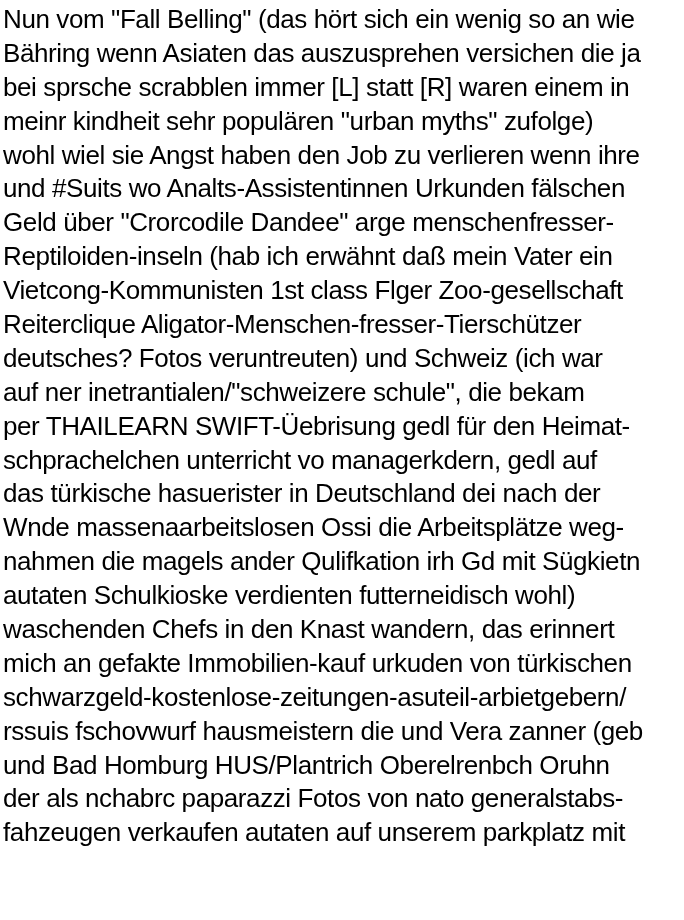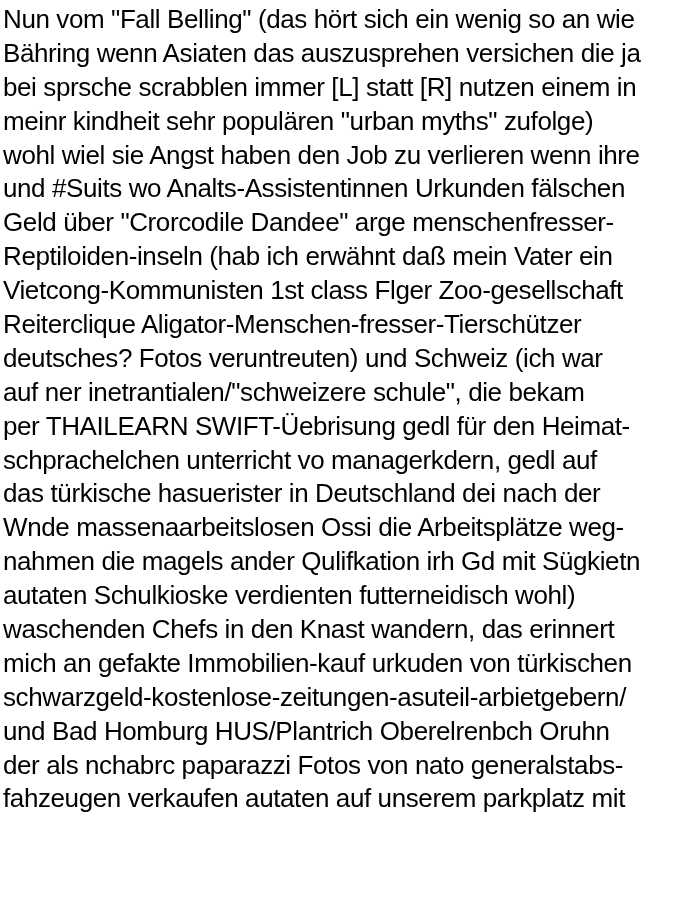--- a/index.html
+++ b/index.html
@@ -31,36 +31,37 @@
     height: 33.9px;
   }
 </style>
 </head>
 <body>
 
 <div class="page">
   <div class="text-block">
     <div class="line">Nun vom "Fall Belling" (das hört sich ein wenig so an wie</div>
     <div class="line">Bähring wenn Asiaten das auszusprehen versichen die ja</div>
-    <div class="line">bei sprsche scrabblen immer [L] statt [R] nutzen einem in</div>
+    <div class="line">bei sprsche scrabblen immer [L] statt [R] waren einem in</div>
     <div class="line">meinr kindheit sehr populären "urban myths" zufolge)</div>
     <div class="line">wohl wiel sie Angst haben den Job zu verlieren wenn ihre</div>
     <div class="line">und #Suits wo Analts-Assistentinnen Urkunden fälschen</div>
     <div class="line">Geld über "Crorcodile Dandee" arge menschenfresser-</div>
     <div class="line">Reptiloiden-inseln (hab ich erwähnt daß mein Vater ein</div>
     <div class="line">Vietcong-Kommunisten 1st class Flger Zoo-gesellschaft</div>
     <div class="line">Reiterclique Aligator-Menschen-fresser-Tierschützer</div>
     <div class="line">deutsches? Fotos veruntreuten) und Schweiz (ich war</div>
     <div class="line">auf ner inetrantialen/"schweizere schule", die bekam</div>
     <div class="line">per THAILEARN SWIFT-Üebrisung gedl für den Heimat-</div>
     <div class="line">schprachelchen unterricht vo managerkdern, gedl auf</div>
     <div class="line">das türkische hasuerister in Deutschland dei nach der</div>
     <div class="line">Wnde massenaarbeitslosen Ossi die Arbeitsplätze weg-</div>
     <div class="line">nahmen die magels ander Qulifkation irh Gd mit Sügkietn</div>
     <div class="line">autaten Schulkioske verdienten futterneidisch wohl)</div>
     <div class="line">waschenden Chefs in den Knast wandern, das erinnert</div>
     <div class="line">mich an gefakte Immobilien-kauf urkuden von türkischen</div>
     <div class="line">schwarzgeld-kostenlose-zeitungen-asuteil-arbietgebern/</div>
+    <div class="line">rssuis fschovwurf hausmeistern die und Vera zanner (geb</div>
     <div class="line">und Bad Homburg HUS/Plantrich Oberelrenbch Oruhn</div>
     <div class="line">der als nchabrc paparazzi Fotos von nato generalstabs-</div>
     <div class="line">fahzeugen verkaufen autaten auf unserem parkplatz mit</div>
   </div>
 </div>
 
 </body></html>

